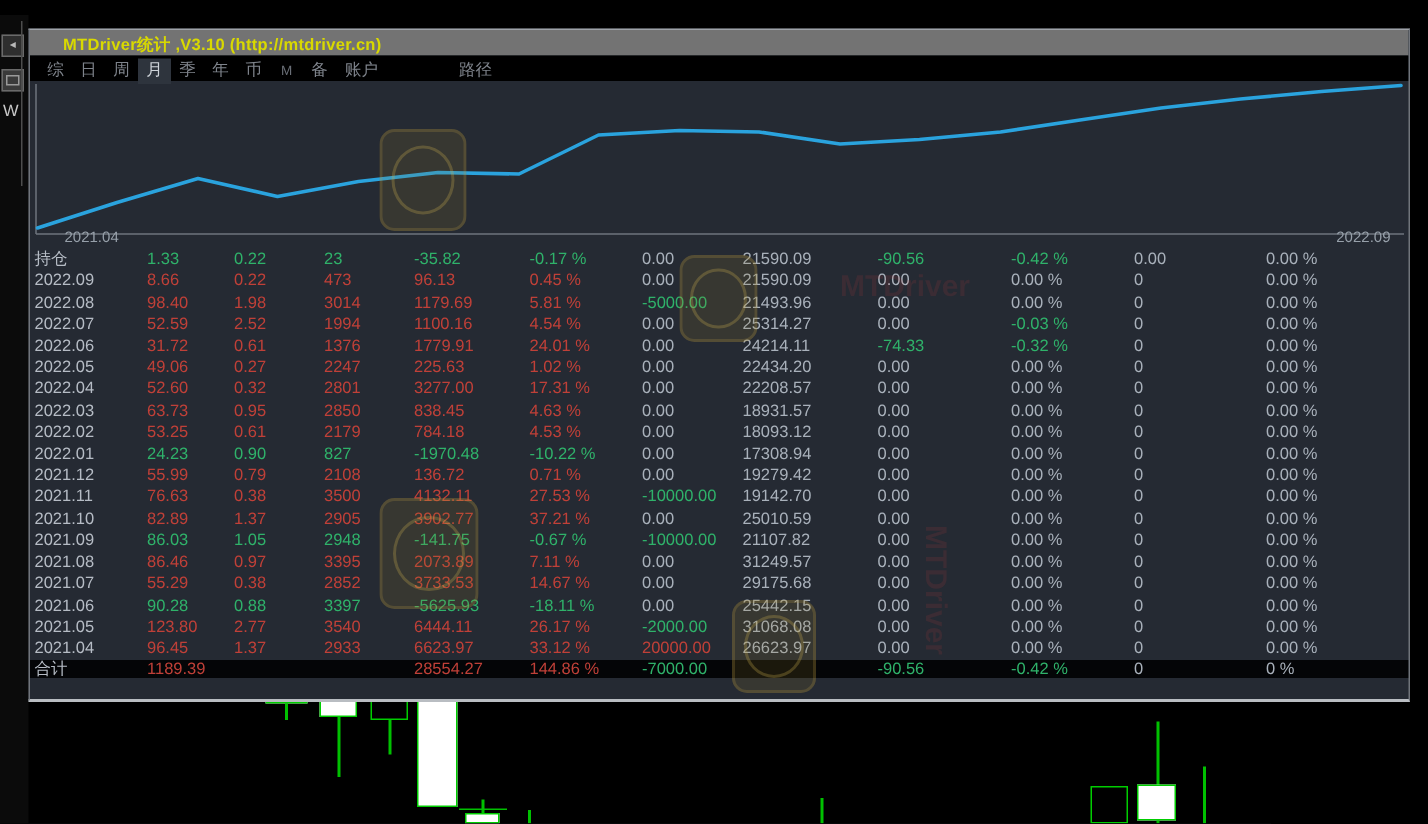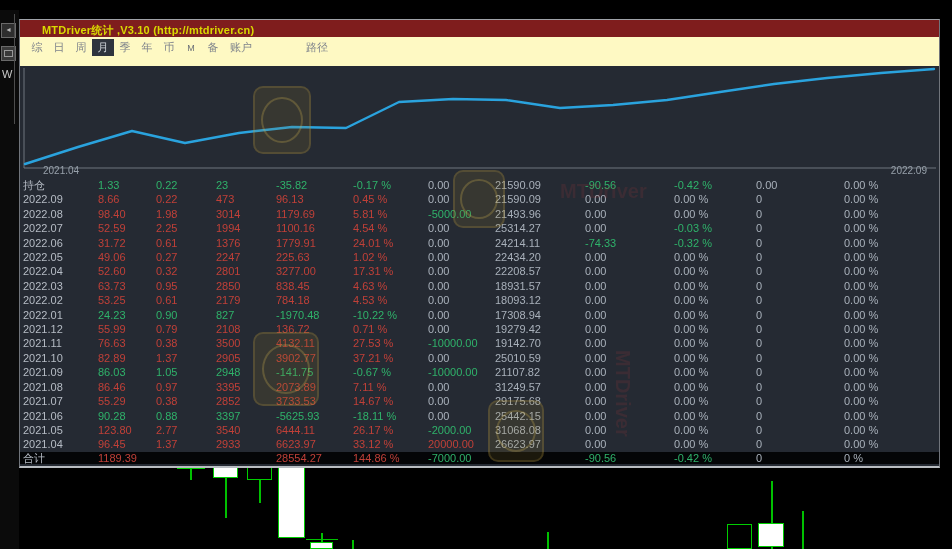--- a/index.html
+++ b/index.html
@@ -31,23 +31,23 @@
   .candle{position:absolute;box-sizing:border-box;}
   .candle.body-filled{background:#fff;border:1px solid #00cd00;}
   .candle.body-hollow{background:#000;border:1px solid #00cd00;}
   .candle.wick{background:#00c000;}
   .candle.hline{background:#00c000;}
 
   
   .panel{position:absolute;left:19px;top:19px;width:921px;height:449px;background:#252a33;
          border:1px solid #70747b;border-top-color:#9ea2a8;border-bottom:2px solid #b9bdc2;
          z-index:4;box-sizing:border-box;overflow:hidden;}
-  .titlebar{height:17px;background:#7f1d1d;line-height:17px;padding-left:22px;overflow:hidden;}
+  .titlebar{height:17px;background:#737373;line-height:17px;padding-left:22px;overflow:hidden;}
   .titlebar span{color:#d9d900;font-size:11px;font-weight:bold;letter-spacing:.2px;}
-  .toolbar{height:29px;background:#fef9c3;line-height:17px;padding-left:6px;white-space:nowrap;}
+  .toolbar{height:17px;background:#000000;line-height:17px;padding-left:6px;white-space:nowrap;}
   .tb-item{display:inline-block;width:22px;text-align:center;color:#7f848c;font-size:11px;cursor:default;}
   .tb-item.wide{width:34px;}
   .tb-item.small{font-size:9px;color:#6a6f77;}
   .tb-item.active{background:#2e343d;color:#ced3d9;}
   .tb-item.path{width:auto;margin-left:48px;}
 
   .chart{position:relative;height:112px;}
   .chart svg{position:absolute;left:0;top:0;}
   .axis{stroke:#6e757e;stroke-width:1;}
   #eqline{stroke-width:2.4;stroke-linejoin:round;stroke-linecap:round;}
@@ -173,21 +173,21 @@
           <div class="cell green">-5000.00</div>
           <div class="cell gray">21493.96</div>
           <div class="cell gray">0.00</div>
           <div class="cell gray">0.00 %</div>
           <div class="cell gray">0</div>
           <div class="cell gray">0.00 %</div>
         </div>
         <div class="trow grid">
           <div class="cell m">2022.07</div>
           <div class="cell red">52.59</div>
-          <div class="cell red">2.25</div>
+          <div class="cell red">2.52</div>
           <div class="cell red">1994</div>
           <div class="cell red">1100.16</div>
           <div class="cell red">4.54 %</div>
           <div class="cell gray">0.00</div>
           <div class="cell gray">25314.27</div>
           <div class="cell gray">0.00</div>
           <div class="cell green">-0.03 %</div>
           <div class="cell gray">0</div>
           <div class="cell gray">0.00 %</div>
         </div>

